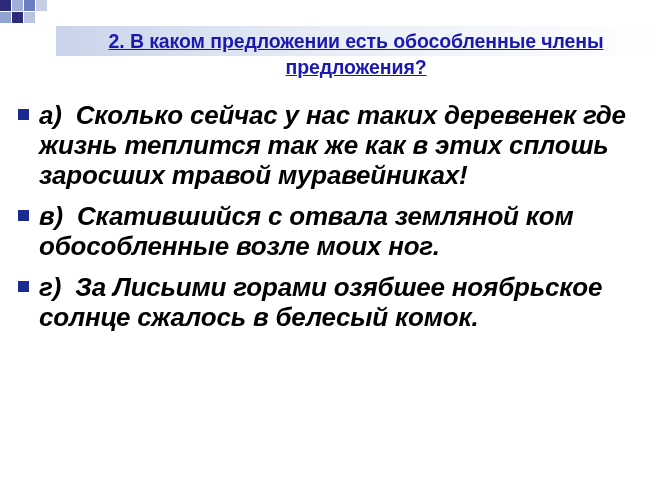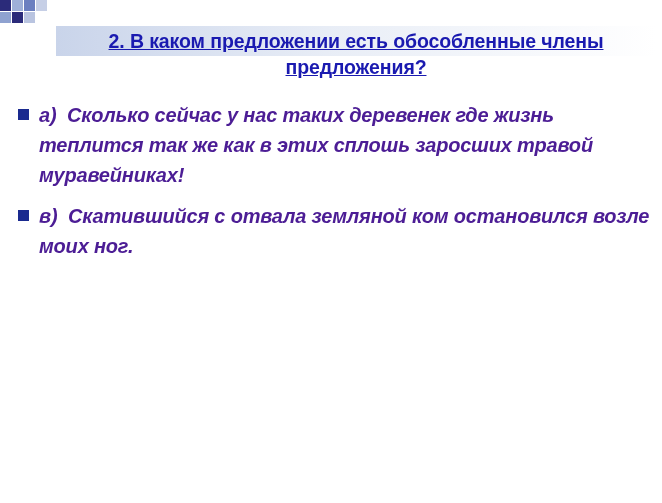--- a/index.html
+++ b/index.html
@@ -75,23 +75,23 @@
     width: 11px;
     height: 11px;
     background: #1a2a8f;
     margin-top: 9px;
     margin-right: 10px;
   }
   .text {
     flex: 1 1 auto;
     font-style: italic;
     font-weight: bold;
-    font-size: 20px;
+    font-size: 26px;
     line-height: 30px;
-    color: #4c1d95;
+    color: #000000;
     letter-spacing: -0.2px;
   }
 </style>
 </head>
 <body>
 
 <div class="slide">
 
   <div class="deco">
     <div class="blk" style="left:0px;  top:0px;  width:11px; height:11px; background:#2b2b7a;"></div>
@@ -111,18 +111,22 @@
   <div class="answers">
 
     <div class="item">
       <span class="bullet"></span>
       <span class="text"><span>а)</span>&nbsp; <span>Сколько сейчас у нас таких деревенек где жизнь теплится так же как в этих сплошь заросших травой муравейниках!</span></span>
     </div>
 
 
     <div class="item">
       <span class="bullet"></span>
-      <span class="text"><span>в)</span>&nbsp; <span>Скатившийся с отвала земляной ком остановился возле моих ног.</span></span>
+      <span class="text"><span>в)</span>&nbsp; <span>Скатившийся с отвала земляной ком обособленные возле моих ног.</span></span>
     </div>
 
+    <div class="item">
+      <span class="bullet"></span>
+      <span class="text"><span>г)</span>&nbsp; <span>За Лисьими горами озябшее ноябрьское солнце сжалось в белесый комок.</span></span>
+    </div>
 
   </div>
 </div>
 
 </body></html>

